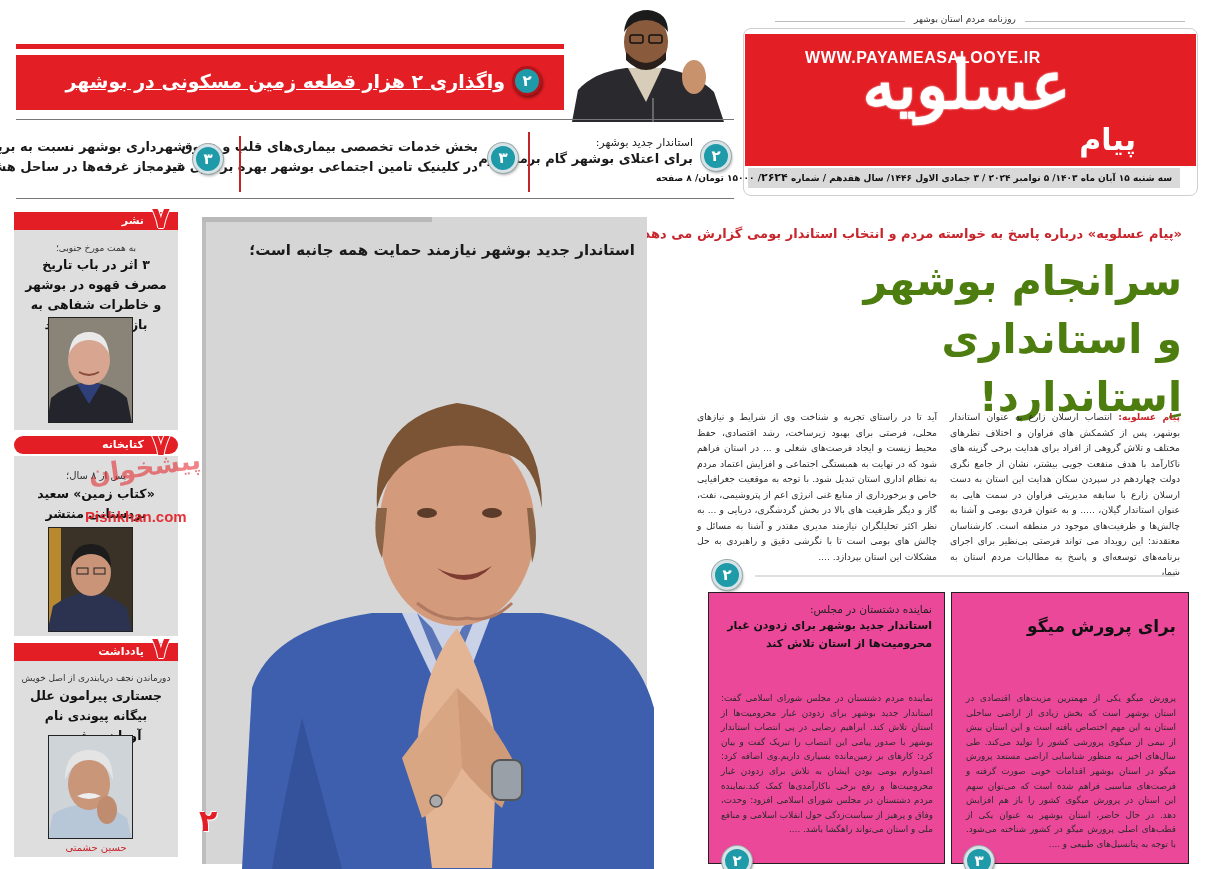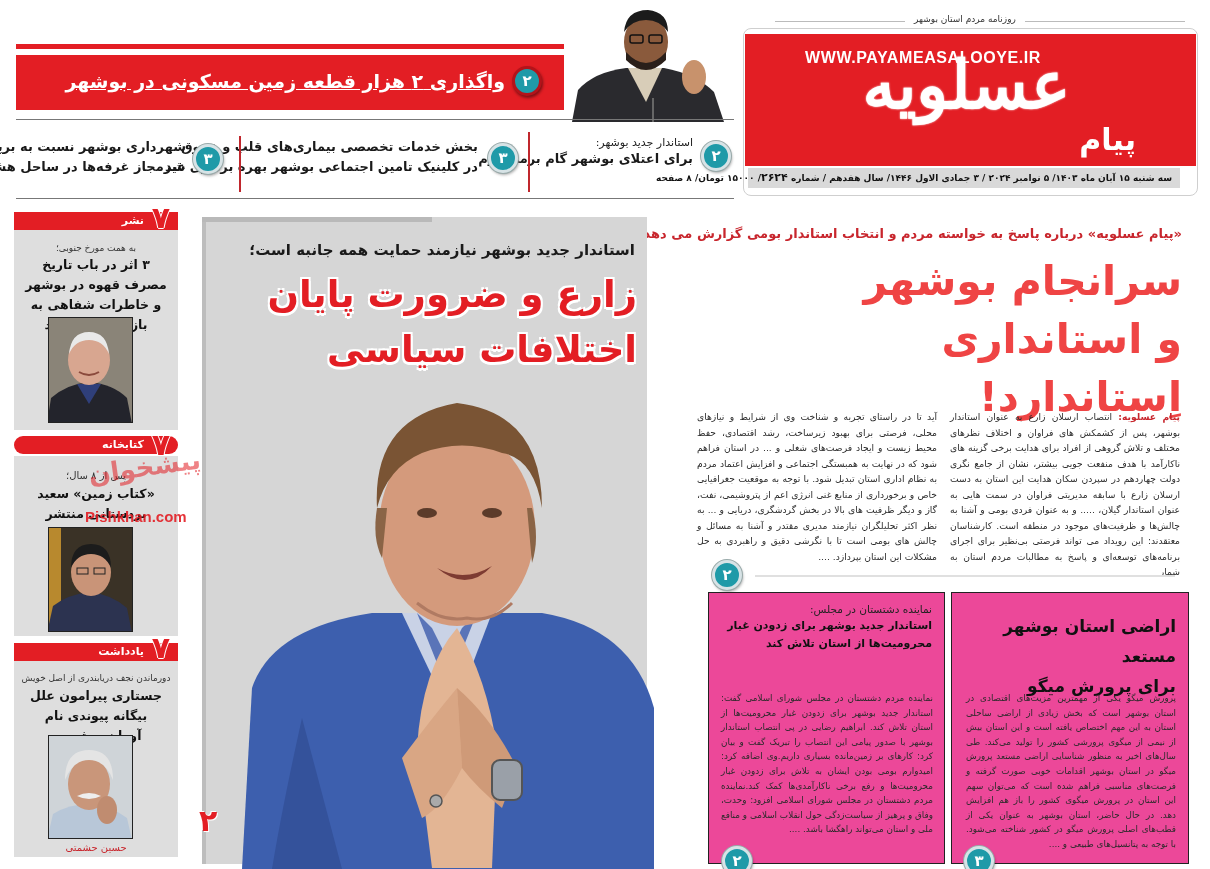--- a/index.html
+++ b/index.html
@@ -27,21 +27,21 @@
   .badge.red-ring { border-color: #b4131a; box-shadow: 1px 2px 3px rgba(0,0,0,0.45); }
 
   .teaser-row-line { position: absolute; left: 16px; height: 1px; background: #777; }
   .teaser { position: absolute; font-weight: bold; text-align: right; white-space: nowrap; }
   .teaser .kicker { display: block; font-weight: normal; font-size: 11px; color: #222; }
   .teaser .title { display: block; font-size: 13px; line-height: 20px; }
   .vsep { position: absolute; width: 2px; background: #c0272d; }
 
   
   .lead-kicker { position: absolute; left: 738px; top: 226px; width: 444px; text-align: right; color: #c8262d; font-size: 13px; font-weight: bold; white-space: nowrap; }
-  .lead-title { position: absolute; left: 740px; top: 252px; width: 442px; text-align: right; color: #ef4444; font-weight: bold; font-size: 41px; line-height: 58px; }
+  .lead-title { position: absolute; left: 740px; top: 252px; width: 442px; text-align: right; color: #4d7c0f; font-weight: bold; font-size: 41px; line-height: 58px; }
 
   .body-text { position: absolute; font-size: 9.2px; line-height: 15.5px; text-align: justify; color: #2a2a2a; }
   .body-text .src { color: #c8262d; font-weight: bold; }
 
   .rule-grey { position: absolute; height: 2px; background: #e0e0e0; }
 
   
   .story-box { position: absolute; border: 1.5px solid #222; background: #ec4899; }
   .story-box .st-kicker { position: absolute; right: 12px; font-size: 10.5px; color: #222; white-space: nowrap; }
   .story-box .st-title { position: absolute; right: 12px; font-weight: bold; color: #111; text-align: right; }
@@ -130,43 +130,38 @@
 </div>
 
 <div class="body-text" style="left:950px; top:409px; width:230px;"><span class="src">پیام عسلویه:</span> <span>انتصاب ارسلان زارع به عنوان استاندار بوشهر، پس از کشمکش های فراوان و اختلاف نظرهای مختلف و تلاش گروهی از افراد برای هدایت برخی گزینه های ناکارآمد با هدف منفعت جویی بیشتر، نشان از جامع نگری دولت چهاردهم در سپردن سکان هدایت این استان به دست ارسلان زارع با سابقه مدیریتی فراوان در سمت هایی به عنوان استاندار گیلان، ..... و به عنوان فردی بومی و آشنا به چالش‌ها و ظرفیت‌های موجود در منطقه است. کارشناسان معتقدند: این رویداد می تواند فرصتی بی‌نظیر برای اجرای برنامه‌های توسعه‌ای و پاسخ به مطالبات مردم استان به شمار</span></div>
 <div class="body-text" style="left:697px; top:409px; width:240px;">آید تا در راستای تجربه و شناخت وی از شرایط و نیازهای محلی، فرصتی برای بهبود زیرساخت، رشد اقتصادی، حفظ محیط زیست و ایجاد فرصت‌های شغلی و ... در استان فراهم شود که در نهایت به همبستگی اجتماعی و افزایش اعتماد مردم به نظام اداری استان تبدیل شود. با توجه به موقعیت جغرافیایی خاص و برخورداری از منابع غنی انرژی اعم از پتروشیمی، نفت، گاز و دیگر ظرفیت های بالا در بخش گردشگری، دریایی و ... به نظر اکثر تحلیلگران نیازمند مدیری مقتدر و آشنا به مسائل و چالش های بومی است تا با نگرشی دقیق و راهبردی به حل مشکلات این استان بپردازد. ....</div>
 
 <div class="badge" style="left:712px; top:560px;">۲</div>
 <div class="rule-grey" style="left:755px; top:575px; width:420px;"></div>
 
 <div class="story-box" style="left:951px; top:592px; width:238px; height:272px;">
   <div class="st-title" style="top:18px; font-size:17px; line-height:30px;">
-    <div>اراضی استان بوشهر مستعد</div>
     <div>برای پرورش میگو</div>
   </div>
   <div class="body-text" style="left:14px; top:98px; width:210px; font-size:8.8px; line-height:14.6px;">پرورش میگو یکی از مهمترین مزیت‌های اقتصادی در استان بوشهر است که بخش زیادی از اراضی ساحلی استان به این مهم اختصاص یافته است و این استان بیش از نیمی از میگوی پرورشی کشور را تولید می‌کند. طی سال‌های اخیر به منظور شناسایی اراضی مستعد پرورش میگو در استان بوشهر اقدامات خوبی صورت گرفته و فرصت‌های مناسبی فراهم شده است که می‌توان سهم این استان در پرورش میگوی کشور را باز هم افزایش دهد. در حال حاضر، استان بوشهر به عنوان یکی از قطب‌های اصلی پرورش میگو در کشور شناخته می‌شود. با توجه به پتانسیل‌های طبیعی و ....</div>
 </div>
 <div class="badge" style="left:964px; top:846px;">۳</div>
 
 <div class="story-box" style="left:708px; top:592px; width:237px; height:272px;">
   <div class="st-kicker" style="top:10px;">نماینده دشتستان در مجلس:</div>
   <div class="st-title" style="top:24px; font-size:11px; line-height:18px;">
     <div>استاندار جدید بوشهر برای زدودن غبار</div>
     <div>محرومیت‌ها از استان تلاش کند</div>
   </div>
   <div class="body-text" style="left:12px; top:98px; width:212px; font-size:8.8px; line-height:14.6px;">نماینده مردم دشتستان در مجلس شورای اسلامی گفت: استاندار جدید بوشهر برای زدودن غبار محرومیت‌ها از استان تلاش کند. ابراهیم رضایی در پی انتصاب استاندار بوشهر با صدور پیامی این انتصاب را تبریک گفت و بیان کرد: کارهای بر زمین‌مانده بسیاری داریم.وی اضافه کرد: امیدوارم بومی بودن ایشان به تلاش برای زدودن غبار محرومیت‌ها و رفع برخی ناکارآمدی‌ها کمک کند.نماینده مردم دشتستان در مجلس شورای اسلامی افزود: وحدت، وفاق و پرهیز از سیاست‌زدگی حول انقلاب اسلامی و منافع ملی و استان می‌تواند راهگشا باشد. ....</div>
 </div>
 <div class="badge" style="left:722px; top:846px;">۲</div>
 
 <div class="feature">
   <div class="f-kicker">استاندار جدید بوشهر نیازمند حمایت همه جانبه است؛</div>
-  <div class="f-title">
-    <div>زارع و ضرورت پایان</div>
-    <div>اختلافات سیاسی</div>
-  </div>
 </div>
 <div class="feature-top"></div>
 <div class="portrait">
   <svg width="412" height="481" viewBox="0 0 412 481">
     <path d="M0 481 L10 300 Q30 240 130 225 L300 225 Q390 240 412 320 L412 481 Z" fill="#3d5fae"></path>
     <path d="M60 330 Q40 420 30 481 L100 481 Z" fill="#34529b"></path>
     <path d="M160 225 L210 330 L250 225 Z" fill="#c9d2e6"></path>
     <path d="M175 225 L205 300 L235 225 L220 240 L205 270 L190 240 Z" fill="#5a74b8"></path>
     <ellipse cx="215" cy="140" rx="78" ry="98" fill="#d49a7c"></ellipse>
     <path d="M135 120 Q130 30 215 15 Q300 25 300 120 Q292 70 260 65 Q220 50 180 65 Q145 80 135 120 Z" fill="#7a5434"></path>

